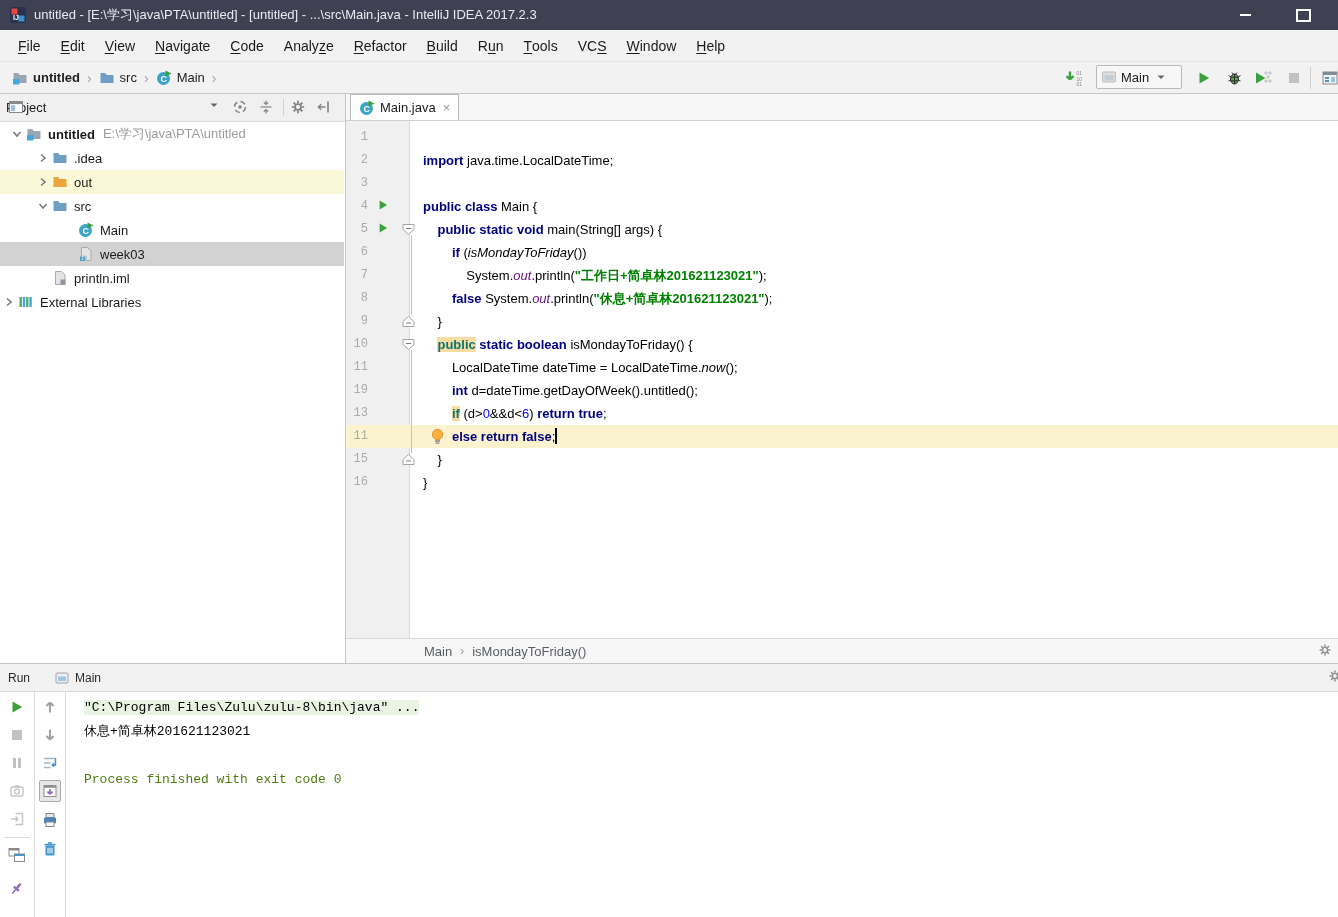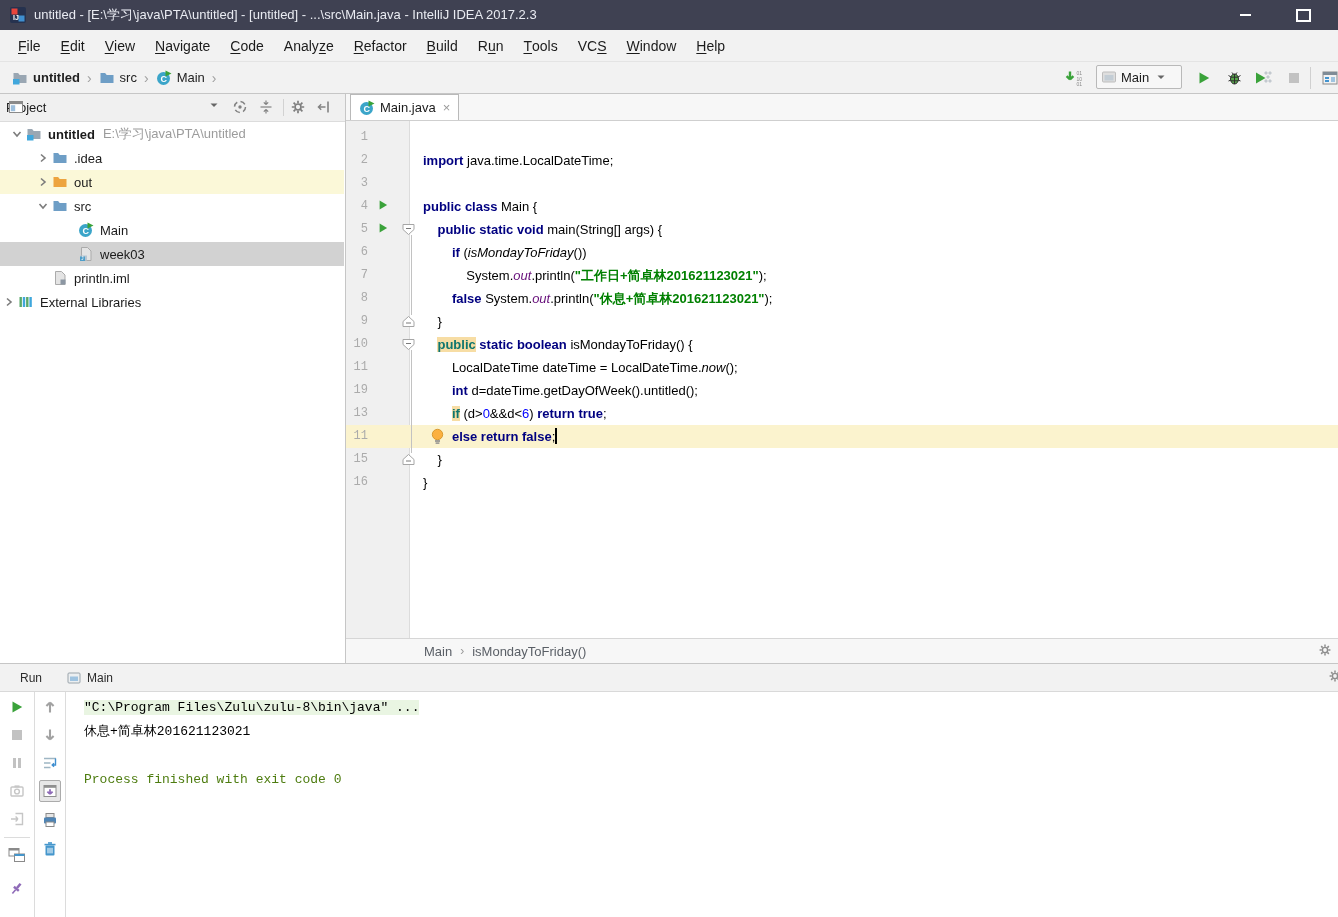--- a/index.html
+++ b/index.html
@@ -84,21 +84,21 @@
   .fold-connector{position:absolute;width:1px;background:#c2c2c2;left:65px;}
 
   #editor-breadcrumbs{position:absolute;left:0;bottom:0;right:0;height:25px;background:#f7f7f7;border-top:1px solid #d6d6d6;box-sizing:border-box;display:flex;align-items:center;padding-left:78px;}
   #editor-breadcrumbs .bc{font-size:13px;color:#5a5f66;}
   #editor-breadcrumbs .bc-sep{margin:0 8px;color:#9a9a9a;font-size:12px;}
   #bc-gear{position:absolute;right:6px;top:4px;}
 
   
   #runpanel{position:absolute;left:0;top:663px;width:100%;height:254px;background:#fff;border-top:1px solid #c6c6c6;box-sizing:border-box;}
   #run-header{position:relative;height:28px;background:#f2f2f2;border-bottom:1px solid #d9d9d9;box-sizing:border-box;display:flex;align-items:center;}
-  #run-header .run-lbl{font-size:12px;color:#2b2b2b;margin-left:20px;}
+  #run-header .run-lbl{font-size:12px;color:#2b2b2b;margin-left:8px;}
   #run-header .tabico{margin-left:24px;}
   #run-header .cfg{font-size:12px;color:#2b2b2b;margin-left:5px;}
   #rh-gear{position:absolute;right:-4px;top:5px;}
   #run-body{position:absolute;left:0;top:28px;right:0;bottom:0;}
   .rb-col{position:absolute;top:0;bottom:0;}
   #rb-col1{left:0;width:34px;border-right:1px solid #dcdcdc;}
   #rb-col2{left:35px;width:30px;border-right:1px solid #dcdcdc;}
   .rb-ico{position:absolute;left:50%;transform:translateX(-50%);width:22px;height:22px;display:flex;align-items:center;justify-content:center;}
   .rb-ico.selbox{background:#e7e7e7;border:1px solid #ababab;border-radius:2px;box-sizing:border-box;}
   .rb-sep{position:absolute;left:4px;right:4px;height:1px;background:#dcdcdc;}

